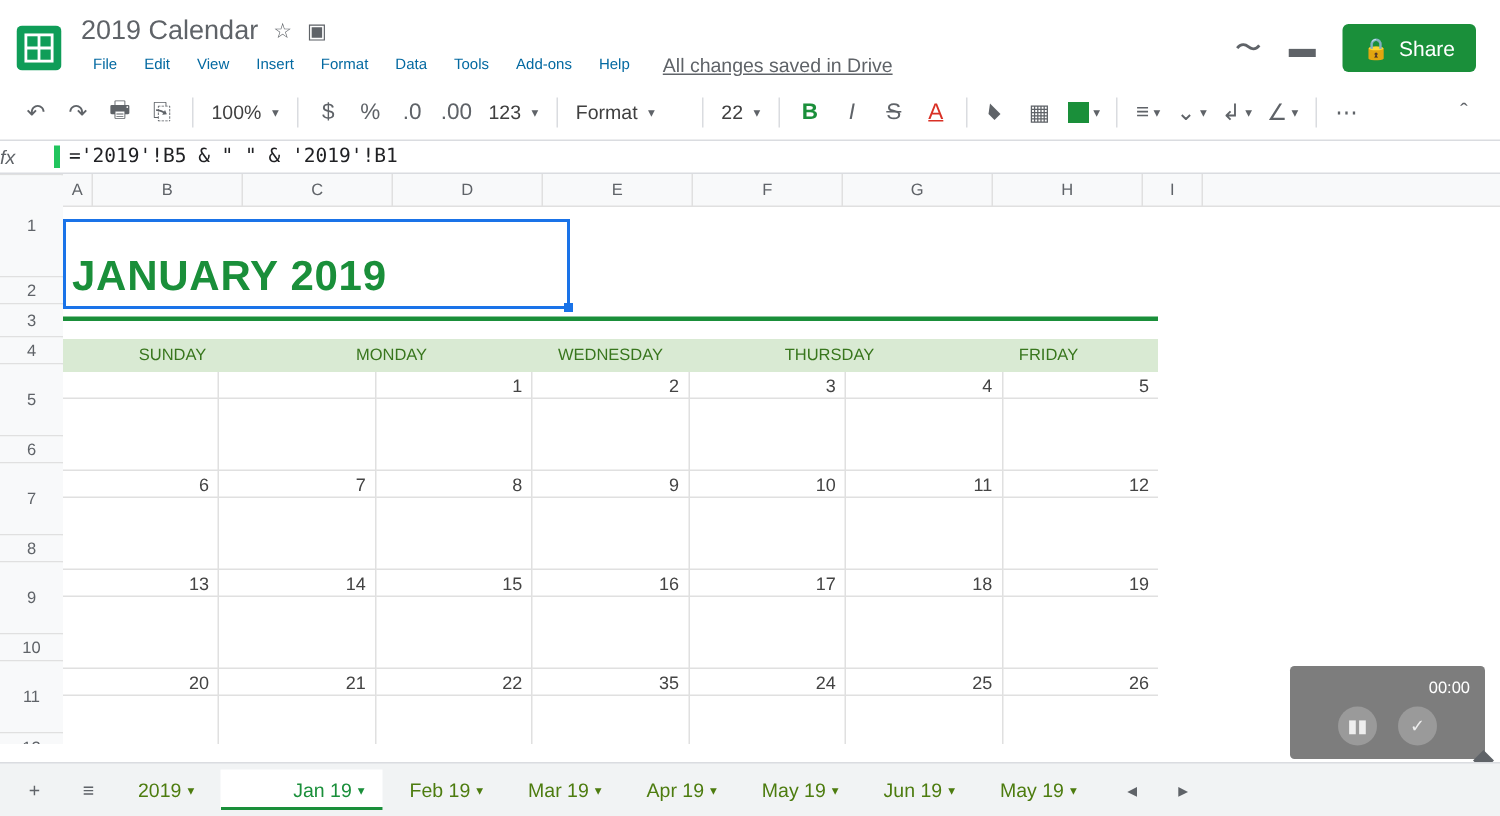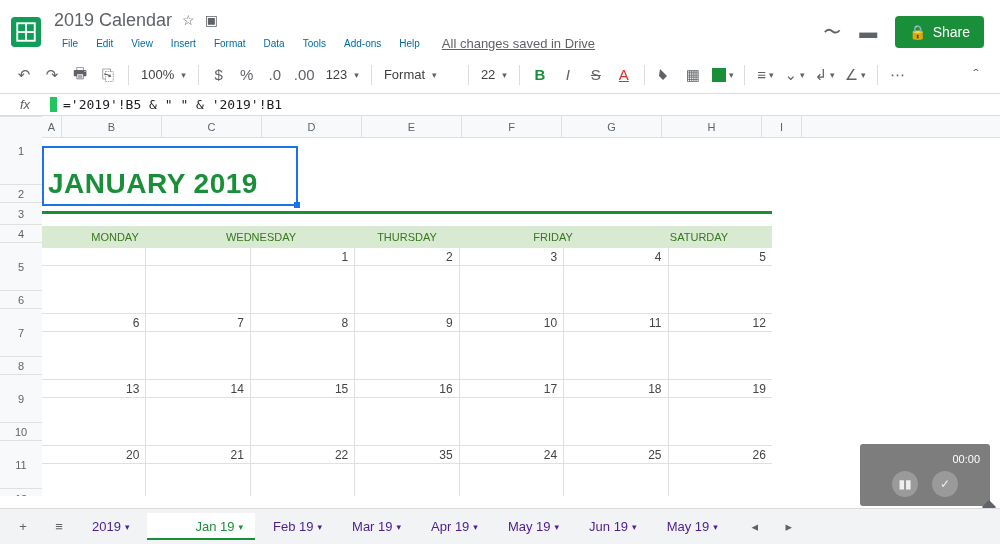--- a/index.html
+++ b/index.html
@@ -22,45 +22,45 @@
   .tb-sep { width: 1px; height: 20px; background: #dadce0; margin: 0 4px; }
   .tb-text { font-size: 13px; color: #404040; display:flex; align-items:center; gap:4px; padding: 0 4px; }
   .tb-dd::after { content:"▾"; font-size:9px; margin-left:3px; color:#5f6368; }
   .tb-bold { font-weight: bold; color:#1a8f3a !important; font-size:15px; }
   .tb-ital { font-style: italic; }
   .tb-strike { text-decoration: line-through; }
   .tb-under { text-decoration: underline; }
   .tb-fill { width:14px; height:14px; background:#1a8f3a; }
   .tb-expand { margin-left: auto; }
   .fxrow { display:flex; align-items:center; height: 22px; border-bottom:1px solid #dadce0; font-size:13px; }
-  .fx-label { width: 57px; text-align:center; font-style: italic; color:#5f6368; border-right:7px solid #22c55e; }
+  .fx-label { width: 40px; text-align:left; font-style: italic; color:#5f6368; border-right:4px solid #22c55e; }
   .fx-input { flex:1; padding-left: 6px; color:#202124; font-family: monospace; font-size:13px; }
   .grid-area { display:flex; height: 380px; overflow:hidden; }
   .rowhdrs { width: 42px; background:#f8f9fa; border-right:1px solid #e0e0e0; }
   .colhdrs { display:flex; height:22px; background:#f8f9fa; border-bottom:1px solid #e0e0e0; }
   .corner { width:42px; height:22px; background:#f8f9fa; border-right:1px solid #e0e0e0; border-bottom:1px solid #e0e0e0; }
   .colhdr { height:22px; border-right:1px solid #e0e0e0; display:flex; align-items:center; justify-content:center; font-size:11px; color:#5f6368; }
   .leftside { display:flex; flex-direction:column; }
   .rowhdr { width:42px; border-bottom:1px solid #e0e0e0; display:flex; align-items:center; justify-content:center; font-size:11px; color:#5f6368; background:#f8f9fa; }
   .sheet { position:relative; flex:1; }
-  .cal-title { position:absolute; left:0; top:8px; width:256px; height:60px; border:2px solid #1a73e8; display:flex; align-items:flex-end; padding: 0 4px 4px 4px; }
+  .cal-title { position:absolute; left:0; top:8px; width:338px; height:60px; border:2px solid #1a73e8; display:flex; align-items:flex-end; padding: 0 4px 4px 4px; }
   .cal-title-text { font-size:28px; font-weight:bold; color:#1a8f3a; letter-spacing:0.5px; }
   .cal-title::after { content:""; position:absolute; right:-4px; bottom:-4px; width:6px; height:6px; background:#1a73e8; }
   .cal-line { position:absolute; left:0; top:73px; width:730px; height:3px; background:#1a8f3a; }
   .dayhdr-row { position:absolute; top:88px; left:0; width:730px; height:22px; background:#d9ead3; display:flex; }
   .dayhdr { flex:1; text-align:center; font-size:11px; color:#38761d; font-weight:500; line-height:22px; }
   .calgrid { position:absolute; top:110px; left:0; width:730px; }
   .calrow { display:flex; height:18px; }
   .calrow.tall { height:48px; }
   .calcell { flex:1; border-right:1px solid #e0e0e0; border-bottom:1px solid #e0e0e0; text-align:right; padding:2px 6px; font-size:12px; color:#444; }
   .calcell.noborder { border-right:none; }
   .gridlines-right { position:absolute; top:0; left:730px; width:60px; height:100%; border-left:1px solid #e0e0e0; }
   .tabs { position:absolute; bottom:0; left:0; right:0; height:36px; background:#f1f3f4; border-top:1px solid #dadce0; display:flex; align-items:center; padding: 0 8px; gap:6px; }
   .tab-btn { width:30px; height:28px; display:flex; align-items:center; justify-content:center; color:#5f6368; cursor:pointer; }
-  .tab { padding: 6px 12px; font-size:13px; color:#4c1d95; cursor:pointer; display:flex; align-items:center; gap:4px; border-radius: 0; }
+  .tab { padding: 6px 12px; font-size:13px; color:#4d7c0f; cursor:pointer; display:flex; align-items:center; gap:4px; border-radius: 0; }
   .tab.active { background:#fff; color:#1a8f3a; font-weight:500; box-shadow: inset 0 -2px 0 #1a8f3a; padding-left: 48px; }
   .tab .dd { font-size:9px; }
   .nav-area { margin-left: 4px; display:flex; gap:4px; }
   .recorder { position:absolute; right:10px; bottom:38px; width:130px; height:62px; background:#7d7d7d; border-radius:3px; display:flex; flex-direction:column; align-items:center; justify-content:center; gap:4px; }
   .rec-time { color:#fff; font-size:11px; align-self:flex-end; margin-right:10px; margin-bottom:2px; }
   .rec-btns { display:flex; gap:14px; }
   .rec-circ { width:26px; height:26px; border-radius:50%; background:#9a9a9a; display:flex; align-items:center; justify-content:center; color:#eee; font-size:12px; }
   .diamond { position:absolute; right:4px; bottom:30px; width:14px; height:14px; background:#5f6368; transform:rotate(0deg); clip-path: polygon(50% 0, 100% 50%, 50% 100%, 0 50%); }
 </style>
 </head>
@@ -180,25 +180,25 @@
         <div class="colhdr" style="width: 100px;">G</div>
         <div class="colhdr" style="width: 100px;">H</div>
         <div class="colhdr" style="width: 40px;">I</div>
       </div>
     <div class="sheet">
       <div class="cal-title">
         <span class="cal-title-text">JANUARY 2019</span>
       </div>
       <div class="cal-line"></div>
       <div class="dayhdr-row" id="dayhdrs">
+          <div class="dayhdr">SUNDAY</div>
           <div class="dayhdr">MONDAY</div>
           <div class="dayhdr">WEDNESDAY</div>
           <div class="dayhdr">THURSDAY</div>
           <div class="dayhdr">FRIDAY</div>
-          <div class="dayhdr">SATURDAY</div>
         </div>
       <div class="calgrid" id="calgrid">
           <div class="calrow">
             <div class="calcell"></div>
             <div class="calcell"></div>
             <div class="calcell">1</div>
             <div class="calcell">2</div>
             <div class="calcell">3</div>
             <div class="calcell">4</div>
             <div class="calcell noborder">5</div>

